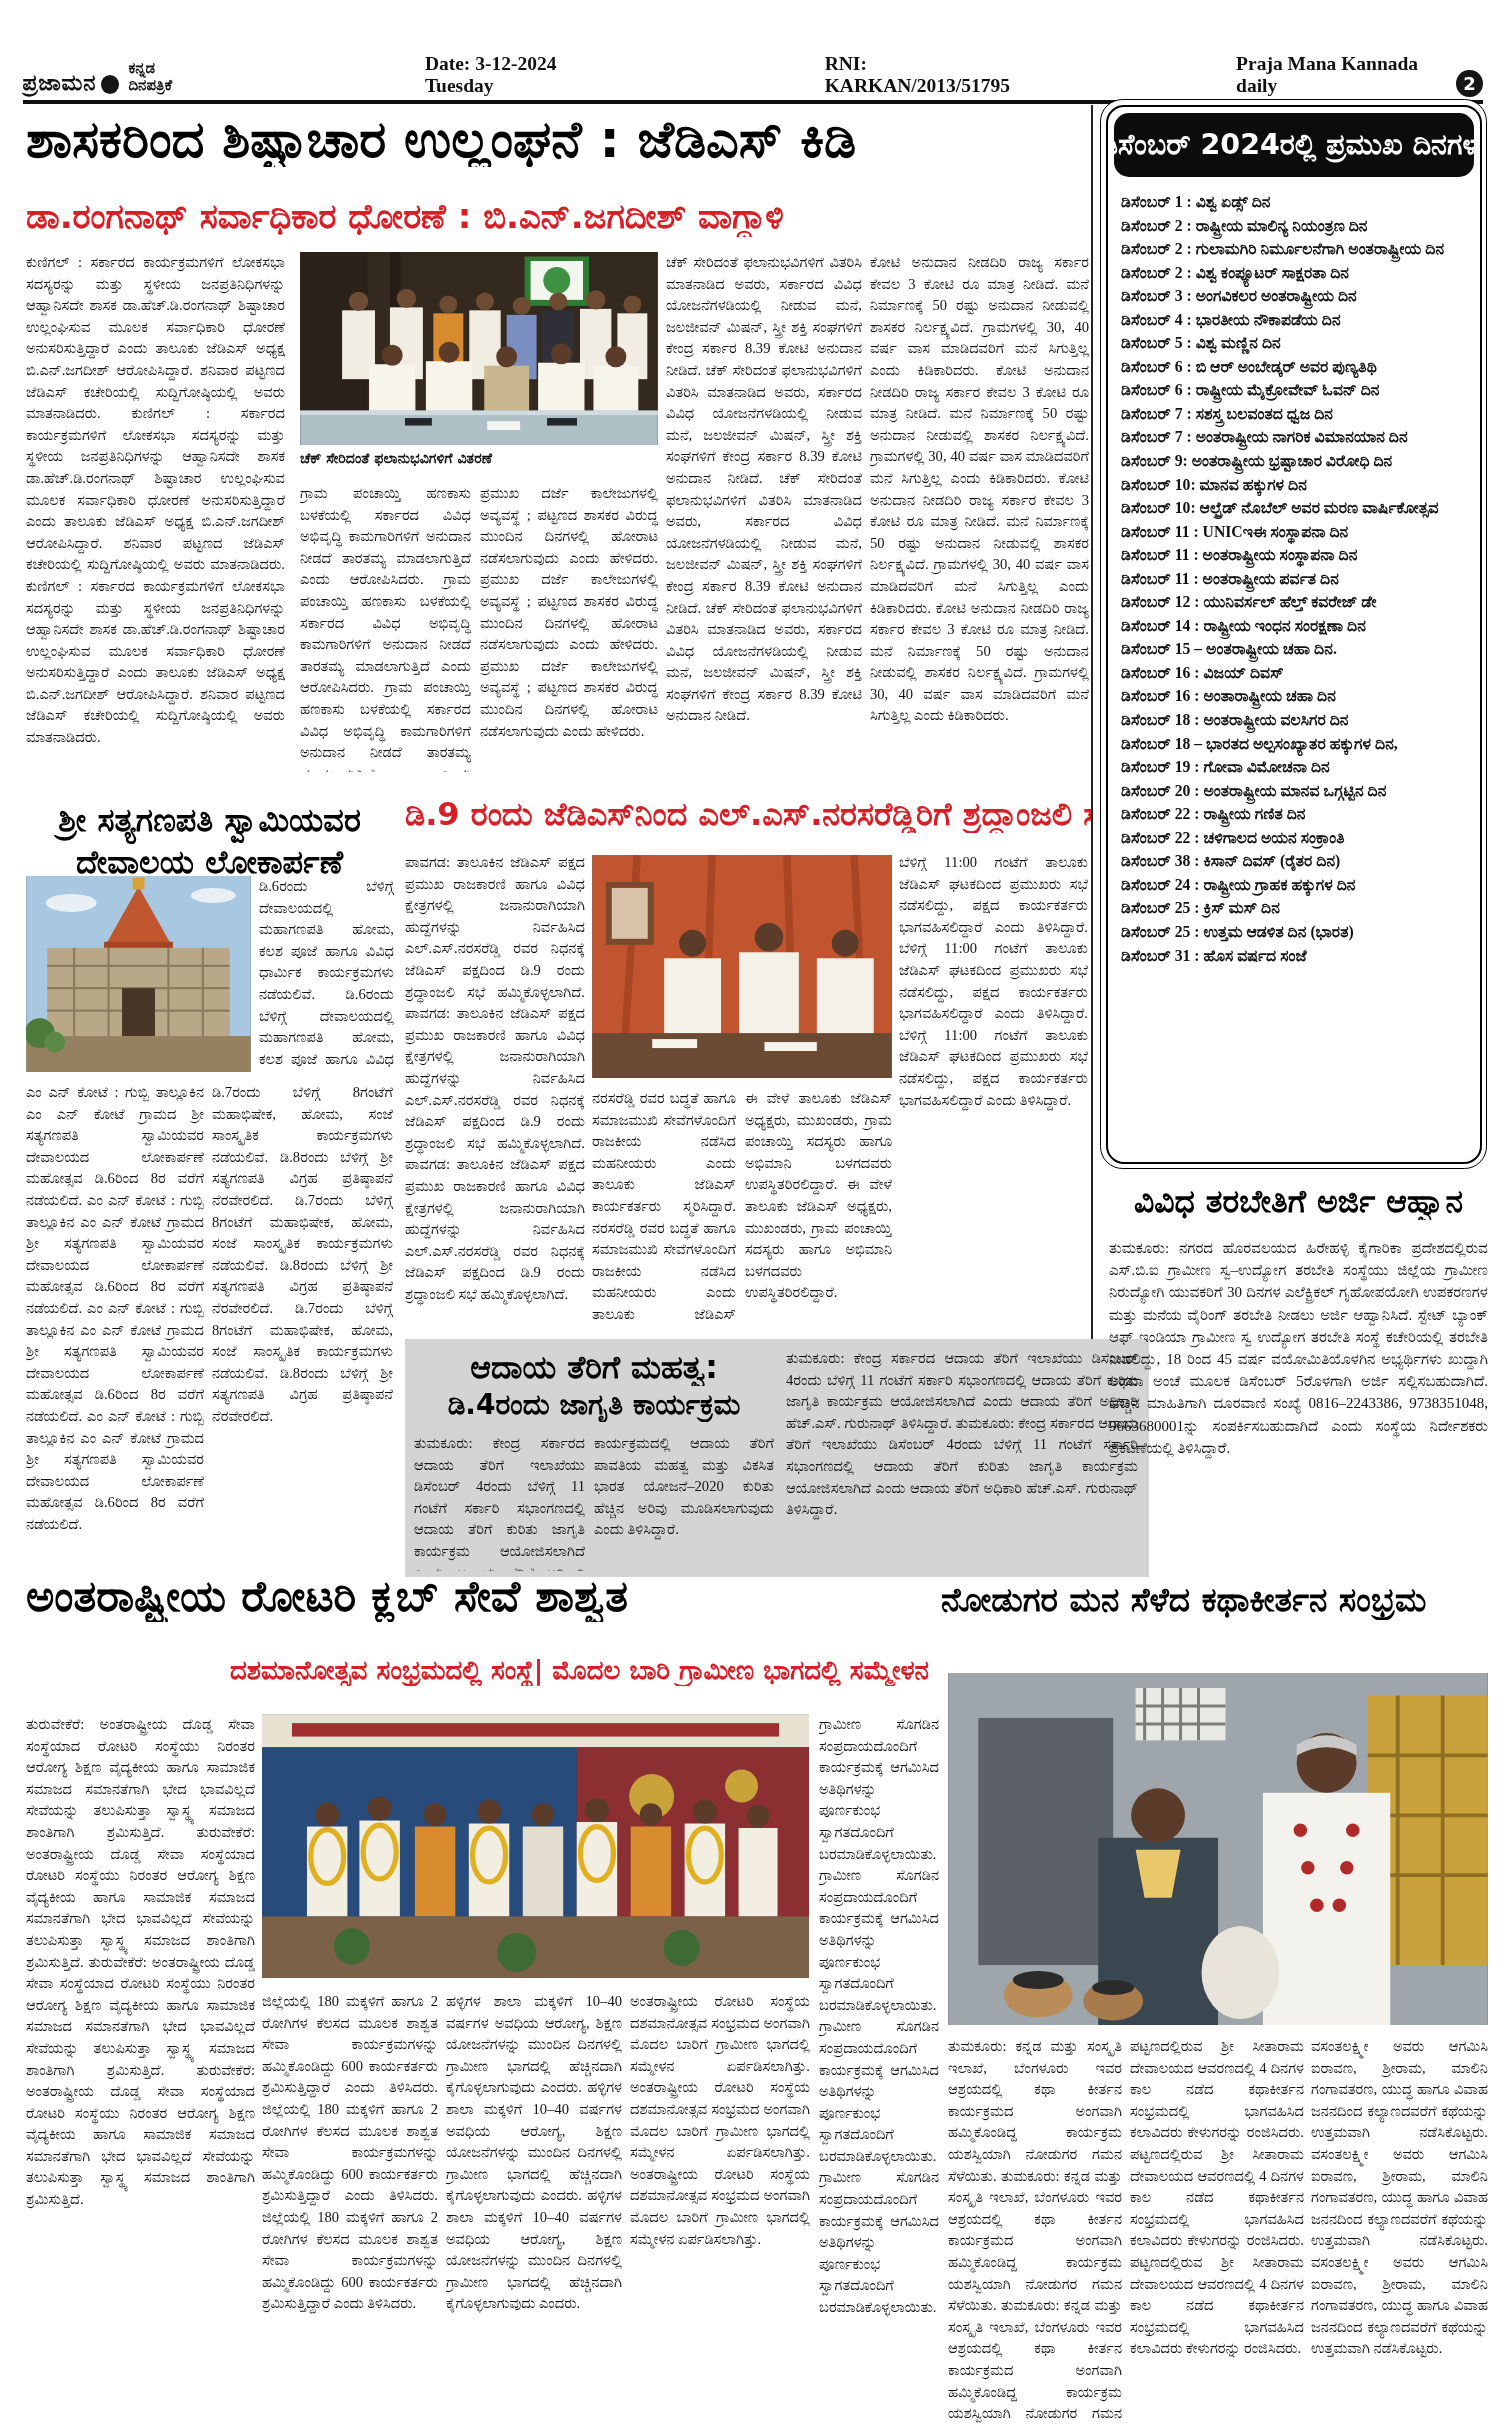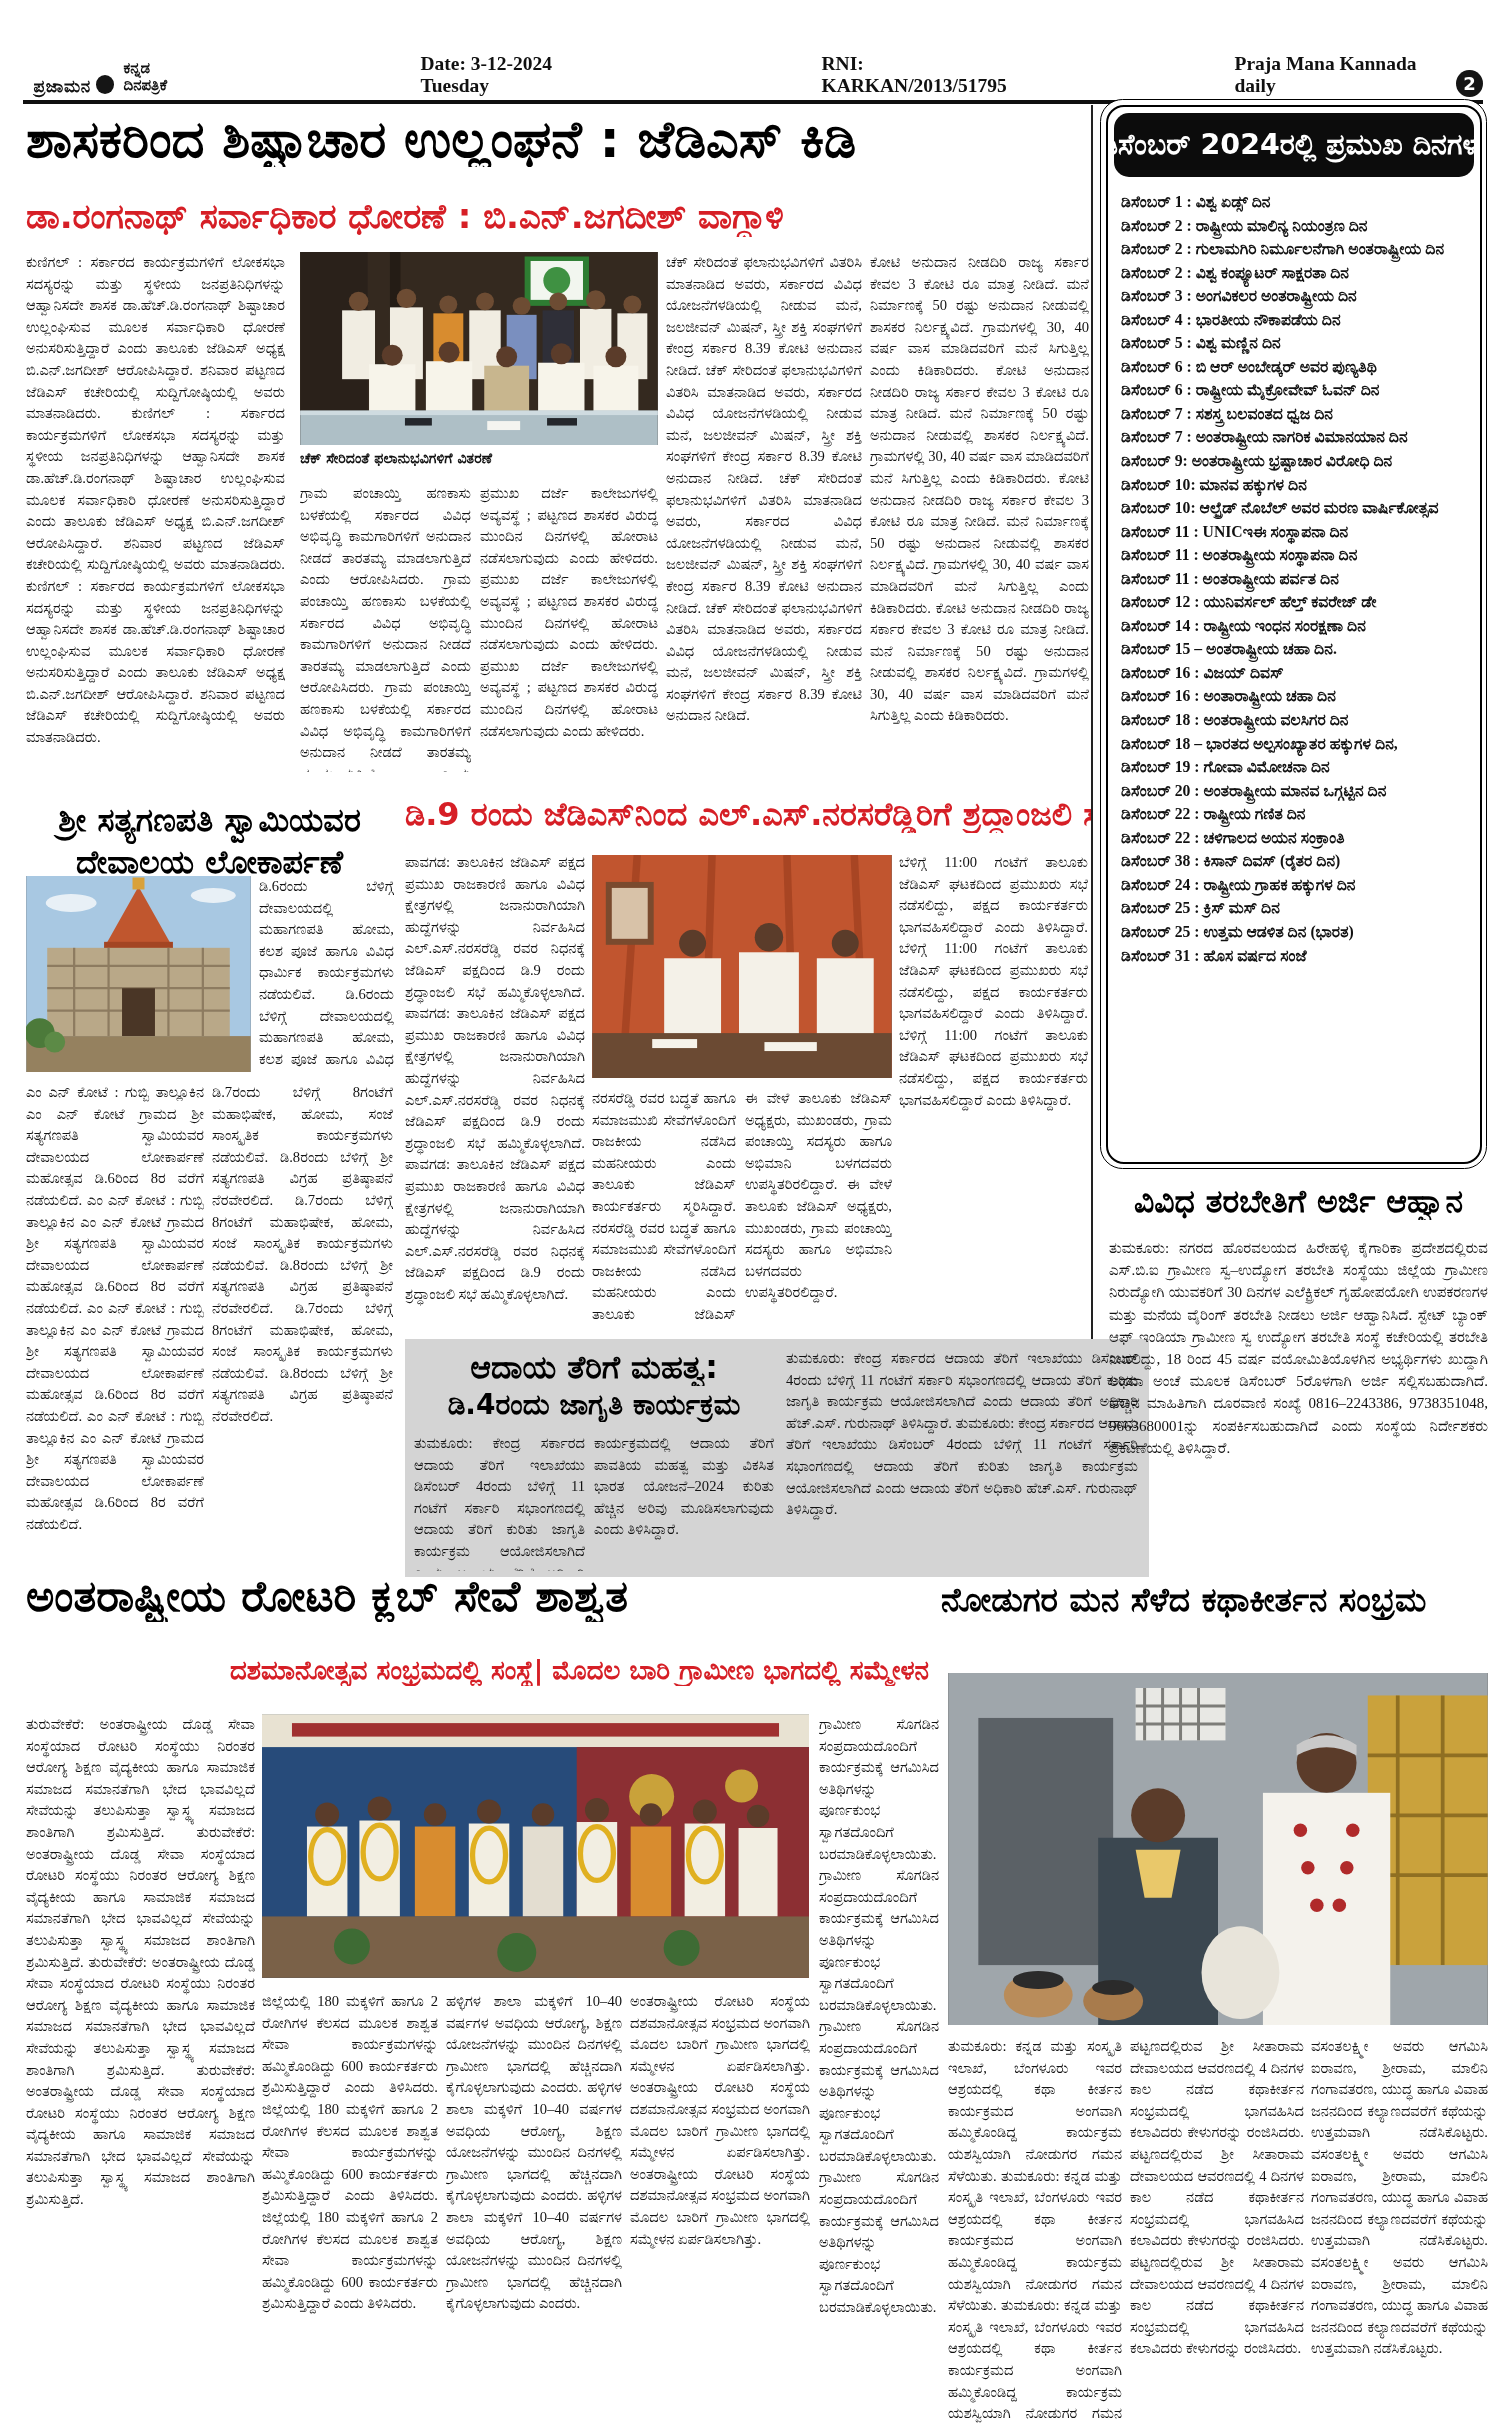--- a/index.html
+++ b/index.html
@@ -1,21 +1,21 @@
 <!DOCTYPE html>
 <html style="font-size:12px"><head>
 <meta charset="utf-8">
 <style>
   html,body{margin:0;padding:0;}
   body{width:1505px;height:2426px;position:relative;background:#ffffff;overflow:hidden;
        font-family:"Liberation Serif",serif;color:#111;}
   .abs{position:absolute;}
   
   .masthead{top:58px;left:22.5px;width:1460px;height:39px;display:flex;align-items:flex-end;}
-  .logo-main{font-family:Liberation Mono, monospace;font-weight:800;font-size:17px;letter-spacing:0.7px;margin-left:11px;}
+  .logo-main{font-family:Liberation Mono, monospace;font-weight:800;font-size:22px;letter-spacing:0.7px;}
   .logo-sub{font-size:15px;font-weight:700;margin-left:9px;padding-bottom:3px;}
   .mast-mid{font-family:"Liberation Serif",serif;font-weight:700;font-size:19.5px;}
   .mast-date{margin-left:225px;}
   .mast-rni{margin-left:202px;}
   .mast-name{margin-left:187px;}
   .page-circle{width:27px;height:27px;border-radius:50%;background:#151515;color:#fff;
        font-family:"DejaVu Sans",sans-serif;font-weight:800;font-size:18px;display:flex;
        align-items:center;justify-content:center;margin-left:auto;}
   .mast-rule{top:100px;left:22.5px;width:1460px;height:3.7px;background:#101010;}
   
@@ -226,21 +226,21 @@
   </svg>
 </div>
 <div class="col" style="left:899px;top:852px;width:189px;height:480px;">ಬೆಳಿಗ್ಗೆ 11:00 ಗಂಟೆಗೆ ತಾಲೂಕು ಜೆಡಿಎಸ್ ಘಟಕದಿಂದ ಪ್ರಮುಖರು ಸಭೆ ನಡೆಸಲಿದ್ದು, ಪಕ್ಷದ ಕಾರ್ಯಕರ್ತರು ಭಾಗವಹಿಸಲಿದ್ದಾರೆ ಎಂದು ತಿಳಿಸಿದ್ದಾರೆ. ಬೆಳಿಗ್ಗೆ 11:00 ಗಂಟೆಗೆ ತಾಲೂಕು ಜೆಡಿಎಸ್ ಘಟಕದಿಂದ ಪ್ರಮುಖರು ಸಭೆ ನಡೆಸಲಿದ್ದು, ಪಕ್ಷದ ಕಾರ್ಯಕರ್ತರು ಭಾಗವಹಿಸಲಿದ್ದಾರೆ ಎಂದು ತಿಳಿಸಿದ್ದಾರೆ. ಬೆಳಿಗ್ಗೆ 11:00 ಗಂಟೆಗೆ ತಾಲೂಕು ಜೆಡಿಎಸ್ ಘಟಕದಿಂದ ಪ್ರಮುಖರು ಸಭೆ ನಡೆಸಲಿದ್ದು, ಪಕ್ಷದ ಕಾರ್ಯಕರ್ತರು ಭಾಗವಹಿಸಲಿದ್ದಾರೆ ಎಂದು ತಿಳಿಸಿದ್ದಾರೆ.</div>
 <div class="col" style="left:592px;top:1088px;width:144px;height:243px;">ನರಸರೆಡ್ಡಿ ರವರ ಬದ್ಧತೆ ಹಾಗೂ ಸಮಾಜಮುಖಿ ಸೇವೆಗಳೊಂದಿಗೆ ರಾಜಕೀಯ ನಡೆಸಿದ ಮಹನೀಯರು ಎಂದು ತಾಲೂಕು ಜೆಡಿಎಸ್ ಕಾರ್ಯಕರ್ತರು ಸ್ಮರಿಸಿದ್ದಾರೆ. ನರಸರೆಡ್ಡಿ ರವರ ಬದ್ಧತೆ ಹಾಗೂ ಸಮಾಜಮುಖಿ ಸೇವೆಗಳೊಂದಿಗೆ ರಾಜಕೀಯ ನಡೆಸಿದ ಮಹನೀಯರು ಎಂದು ತಾಲೂಕು ಜೆಡಿಎಸ್ ಕಾರ್ಯಕರ್ತರು ಸ್ಮರಿಸಿದ್ದಾರೆ.</div>
 <div class="col" style="left:745px;top:1088px;width:147px;height:243px;">ಈ ವೇಳೆ ತಾಲೂಕು ಜೆಡಿಎಸ್ ಅಧ್ಯಕ್ಷರು, ಮುಖಂಡರು, ಗ್ರಾಮ ಪಂಚಾಯ್ತಿ ಸದಸ್ಯರು ಹಾಗೂ ಅಭಿಮಾನಿ ಬಳಗದವರು ಉಪಸ್ಥಿತರಿರಲಿದ್ದಾರೆ. ಈ ವೇಳೆ ತಾಲೂಕು ಜೆಡಿಎಸ್ ಅಧ್ಯಕ್ಷರು, ಮುಖಂಡರು, ಗ್ರಾಮ ಪಂಚಾಯ್ತಿ ಸದಸ್ಯರು ಹಾಗೂ ಅಭಿಮಾನಿ ಬಳಗದವರು ಉಪಸ್ಥಿತರಿರಲಿದ್ದಾರೆ.</div>
 
 <div class="abs grybox"></div>
 <div class="sec-h it-h1">ಆದಾಯ ತೆರಿಗೆ ಮಹತ್ವ:</div>
 <div class="sec-h it-h2">ಡಿ.4ರಂದು ಜಾಗೃತಿ ಕಾರ್ಯಕ್ರಮ</div>
 <div class="col" style="left:414px;top:1433px;width:171px;height:138px;">ತುಮಕೂರು: ಕೇಂದ್ರ ಸರ್ಕಾರದ ಆದಾಯ ತೆರಿಗೆ ಇಲಾಖೆಯು ಡಿಸೆಂಬರ್ 4ರಂದು ಬೆಳಿಗ್ಗೆ 11 ಗಂಟೆಗೆ ಸರ್ಕಾರಿ ಸಭಾಂಗಣದಲ್ಲಿ ಆದಾಯ ತೆರಿಗೆ ಕುರಿತು ಜಾಗೃತಿ ಕಾರ್ಯಕ್ರಮ ಆಯೋಜಿಸಲಾಗಿದೆ ಎಂದು ಆದಾಯ ತೆರಿಗೆ ಅಧಿಕಾರಿ ಹೆಚ್.ಎಸ್. ಗುರುನಾಥ್ ತಿಳಿಸಿದ್ದಾರೆ.</div>
-<div class="col" style="left:594px;top:1433px;width:180px;height:138px;">ಕಾರ್ಯಕ್ರಮದಲ್ಲಿ ಆದಾಯ ತೆರಿಗೆ ಪಾವತಿಯ ಮಹತ್ವ ಮತ್ತು ವಿಕಸಿತ ಭಾರತ ಯೋಜನೆ–2024 ಕುರಿತು ಹೆಚ್ಚಿನ ಅರಿವು ಮೂಡಿಸಲಾಗುವುದು ಎಂದು ತಿಳಿಸಿದ್ದಾರೆ.</div>
+<div class="col" style="left:594px;top:1433px;width:180px;height:138px;">ಕಾರ್ಯಕ್ರಮದಲ್ಲಿ ಆದಾಯ ತೆರಿಗೆ ಪಾವತಿಯ ಮಹತ್ವ ಮತ್ತು ವಿಕಸಿತ ಭಾರತ ಯೋಜನೆ–2020 ಕುರಿತು ಹೆಚ್ಚಿನ ಅರಿವು ಮೂಡಿಸಲಾಗುವುದು ಎಂದು ತಿಳಿಸಿದ್ದಾರೆ.</div>
 <div class="col" style="left:786px;top:1348px;width:352px;height:223px;">ತುಮಕೂರು: ಕೇಂದ್ರ ಸರ್ಕಾರದ ಆದಾಯ ತೆರಿಗೆ ಇಲಾಖೆಯು ಡಿಸೆಂಬರ್ 4ರಂದು ಬೆಳಿಗ್ಗೆ 11 ಗಂಟೆಗೆ ಸರ್ಕಾರಿ ಸಭಾಂಗಣದಲ್ಲಿ ಆದಾಯ ತೆರಿಗೆ ಕುರಿತು ಜಾಗೃತಿ ಕಾರ್ಯಕ್ರಮ ಆಯೋಜಿಸಲಾಗಿದೆ ಎಂದು ಆದಾಯ ತೆರಿಗೆ ಅಧಿಕಾರಿ ಹೆಚ್.ಎಸ್. ಗುರುನಾಥ್ ತಿಳಿಸಿದ್ದಾರೆ. ತುಮಕೂರು: ಕೇಂದ್ರ ಸರ್ಕಾರದ ಆದಾಯ ತೆರಿಗೆ ಇಲಾಖೆಯು ಡಿಸೆಂಬರ್ 4ರಂದು ಬೆಳಿಗ್ಗೆ 11 ಗಂಟೆಗೆ ಸರ್ಕಾರಿ ಸಭಾಂಗಣದಲ್ಲಿ ಆದಾಯ ತೆರಿಗೆ ಕುರಿತು ಜಾಗೃತಿ ಕಾರ್ಯಕ್ರಮ ಆಯೋಜಿಸಲಾಗಿದೆ ಎಂದು ಆದಾಯ ತೆರಿಗೆ ಅಧಿಕಾರಿ ಹೆಚ್.ಎಸ್. ಗುರುನಾಥ್ ತಿಳಿಸಿದ್ದಾರೆ.</div>
 
 <div class="sec-h" style="left:1109px;top:1183px;width:379px;font-size:31.5px;">ವಿವಿಧ ತರಬೇತಿಗೆ ಅರ್ಜಿ ಆಹ್ವಾನ</div>
 <div class="col" style="left:1109px;top:1237px;width:379px;height:300px;font-size:15px;">ತುಮಕೂರು: ನಗರದ ಹೊರವಲಯದ ಹಿರೇಹಳ್ಳಿ ಕೈಗಾರಿಕಾ ಪ್ರದೇಶದಲ್ಲಿರುವ ಎಸ್.ಬಿ.ಐ ಗ್ರಾಮೀಣ ಸ್ವ–ಉದ್ಯೋಗ ತರಬೇತಿ ಸಂಸ್ಥೆಯು ಜಿಲ್ಲೆಯ ಗ್ರಾಮೀಣ ನಿರುದ್ಯೋಗಿ ಯುವಕರಿಗೆ 30 ದಿನಗಳ ಎಲೆಕ್ಟ್ರಿಕಲ್ ಗೃಹೋಪಯೋಗಿ ಉಪಕರಣಗಳ ಮತ್ತು ಮನೆಯ ವೈರಿಂಗ್ ತರಬೇತಿ ನೀಡಲು ಅರ್ಜಿ ಆಹ್ವಾನಿಸಿದೆ. ಸ್ಟೇಟ್ ಬ್ಯಾಂಕ್ ಆಫ್ ಇಂಡಿಯಾ ಗ್ರಾಮೀಣ ಸ್ವ ಉದ್ಯೋಗ ತರಬೇತಿ ಸಂಸ್ಥೆ ಕಚೇರಿಯಲ್ಲಿ ತರಬೇತಿ ನೀಡಲಿದ್ದು, 18 ರಿಂದ 45 ವರ್ಷ ವಯೋಮಿತಿಯೊಳಗಿನ ಅಭ್ಯರ್ಥಿಗಳು ಖುದ್ದಾಗಿ ಅಥವಾ ಅಂಚೆ ಮೂಲಕ ಡಿಸೆಂಬರ್ 5ರೊಳಗಾಗಿ ಅರ್ಜಿ ಸಲ್ಲಿಸಬಹುದಾಗಿದೆ. ಹೆಚ್ಚಿನ ಮಾಹಿತಿಗಾಗಿ ದೂರವಾಣಿ ಸಂಖ್ಯೆ 0816–2243386, 9738351048, 9663680001ನ್ನು ಸಂಪರ್ಕಿಸಬಹುದಾಗಿದೆ ಎಂದು ಸಂಸ್ಥೆಯ ನಿರ್ದೇಶಕರು ಪ್ರಕಟಣೆಯಲ್ಲಿ ತಿಳಿಸಿದ್ದಾರೆ.</div>
 
 <div class="sec-h" style="left:26px;top:1571px;width:903px;font-size:43px;text-align:left;">ಅಂತರಾಷ್ಟ್ರೀಯ ರೋಟರಿ ಕ್ಲಬ್ ಸೇವೆ ಶಾಶ್ವತ</div>
 <div class="sec-h" style="left:941px;top:1580px;width:547px;font-size:33px;text-align:left;">ನೋಡುಗರ ಮನ ಸೆಳೆದ ಕಥಾಕೀರ್ತನ ಸಂಭ್ರಮ</div>
 <div class="sec-h red" style="left:26px;top:1655px;width:903px;font-size:26px;text-align:right;">ದಶಮಾನೋತ್ಸವ ಸಂಭ್ರಮದಲ್ಲಿ ಸಂಸ್ಥೆ| ಮೊದಲ ಬಾರಿ ಗ್ರಾಮೀಣ ಭಾಗದಲ್ಲಿ ಸಮ್ಮೇಳನ</div>
 
 <div class="col" style="left:26px;top:1714px;width:229px;height:709px;">ತುರುವೇಕೆರೆ: ಅಂತರಾಷ್ಟ್ರೀಯ ದೊಡ್ಡ ಸೇವಾ ಸಂಸ್ಥೆಯಾದ ರೋಟರಿ ಸಂಸ್ಥೆಯು ನಿರಂತರ ಆರೋಗ್ಯ ಶಿಕ್ಷಣ ವೈದ್ಯಕೀಯ ಹಾಗೂ ಸಾಮಾಜಿಕ ಸಮಾಜದ ಸಮಾನತೆಗಾಗಿ ಭೇದ ಭಾವವಿಲ್ಲದೆ ಸೇವೆಯನ್ನು ತಲುಪಿಸುತ್ತಾ ಸ್ವಾಸ್ಥ್ಯ ಸಮಾಜದ ಶಾಂತಿಗಾಗಿ ಶ್ರಮಿಸುತ್ತಿದೆ. ತುರುವೇಕೆರೆ: ಅಂತರಾಷ್ಟ್ರೀಯ ದೊಡ್ಡ ಸೇವಾ ಸಂಸ್ಥೆಯಾದ ರೋಟರಿ ಸಂಸ್ಥೆಯು ನಿರಂತರ ಆರೋಗ್ಯ ಶಿಕ್ಷಣ ವೈದ್ಯಕೀಯ ಹಾಗೂ ಸಾಮಾಜಿಕ ಸಮಾಜದ ಸಮಾನತೆಗಾಗಿ ಭೇದ ಭಾವವಿಲ್ಲದೆ ಸೇವೆಯನ್ನು ತಲುಪಿಸುತ್ತಾ ಸ್ವಾಸ್ಥ್ಯ ಸಮಾಜದ ಶಾಂತಿಗಾಗಿ ಶ್ರಮಿಸುತ್ತಿದೆ. ತುರುವೇಕೆರೆ: ಅಂತರಾಷ್ಟ್ರೀಯ ದೊಡ್ಡ ಸೇವಾ ಸಂಸ್ಥೆಯಾದ ರೋಟರಿ ಸಂಸ್ಥೆಯು ನಿರಂತರ ಆರೋಗ್ಯ ಶಿಕ್ಷಣ ವೈದ್ಯಕೀಯ ಹಾಗೂ ಸಾಮಾಜಿಕ ಸಮಾಜದ ಸಮಾನತೆಗಾಗಿ ಭೇದ ಭಾವವಿಲ್ಲದೆ ಸೇವೆಯನ್ನು ತಲುಪಿಸುತ್ತಾ ಸ್ವಾಸ್ಥ್ಯ ಸಮಾಜದ ಶಾಂತಿಗಾಗಿ ಶ್ರಮಿಸುತ್ತಿದೆ. ತುರುವೇಕೆರೆ: ಅಂತರಾಷ್ಟ್ರೀಯ ದೊಡ್ಡ ಸೇವಾ ಸಂಸ್ಥೆಯಾದ ರೋಟರಿ ಸಂಸ್ಥೆಯು ನಿರಂತರ ಆರೋಗ್ಯ ಶಿಕ್ಷಣ ವೈದ್ಯಕೀಯ ಹಾಗೂ ಸಾಮಾಜಿಕ ಸಮಾಜದ ಸಮಾನತೆಗಾಗಿ ಭೇದ ಭಾವವಿಲ್ಲದೆ ಸೇವೆಯನ್ನು ತಲುಪಿಸುತ್ತಾ ಸ್ವಾಸ್ಥ್ಯ ಸಮಾಜದ ಶಾಂತಿಗಾಗಿ ಶ್ರಮಿಸುತ್ತಿದೆ.</div>

